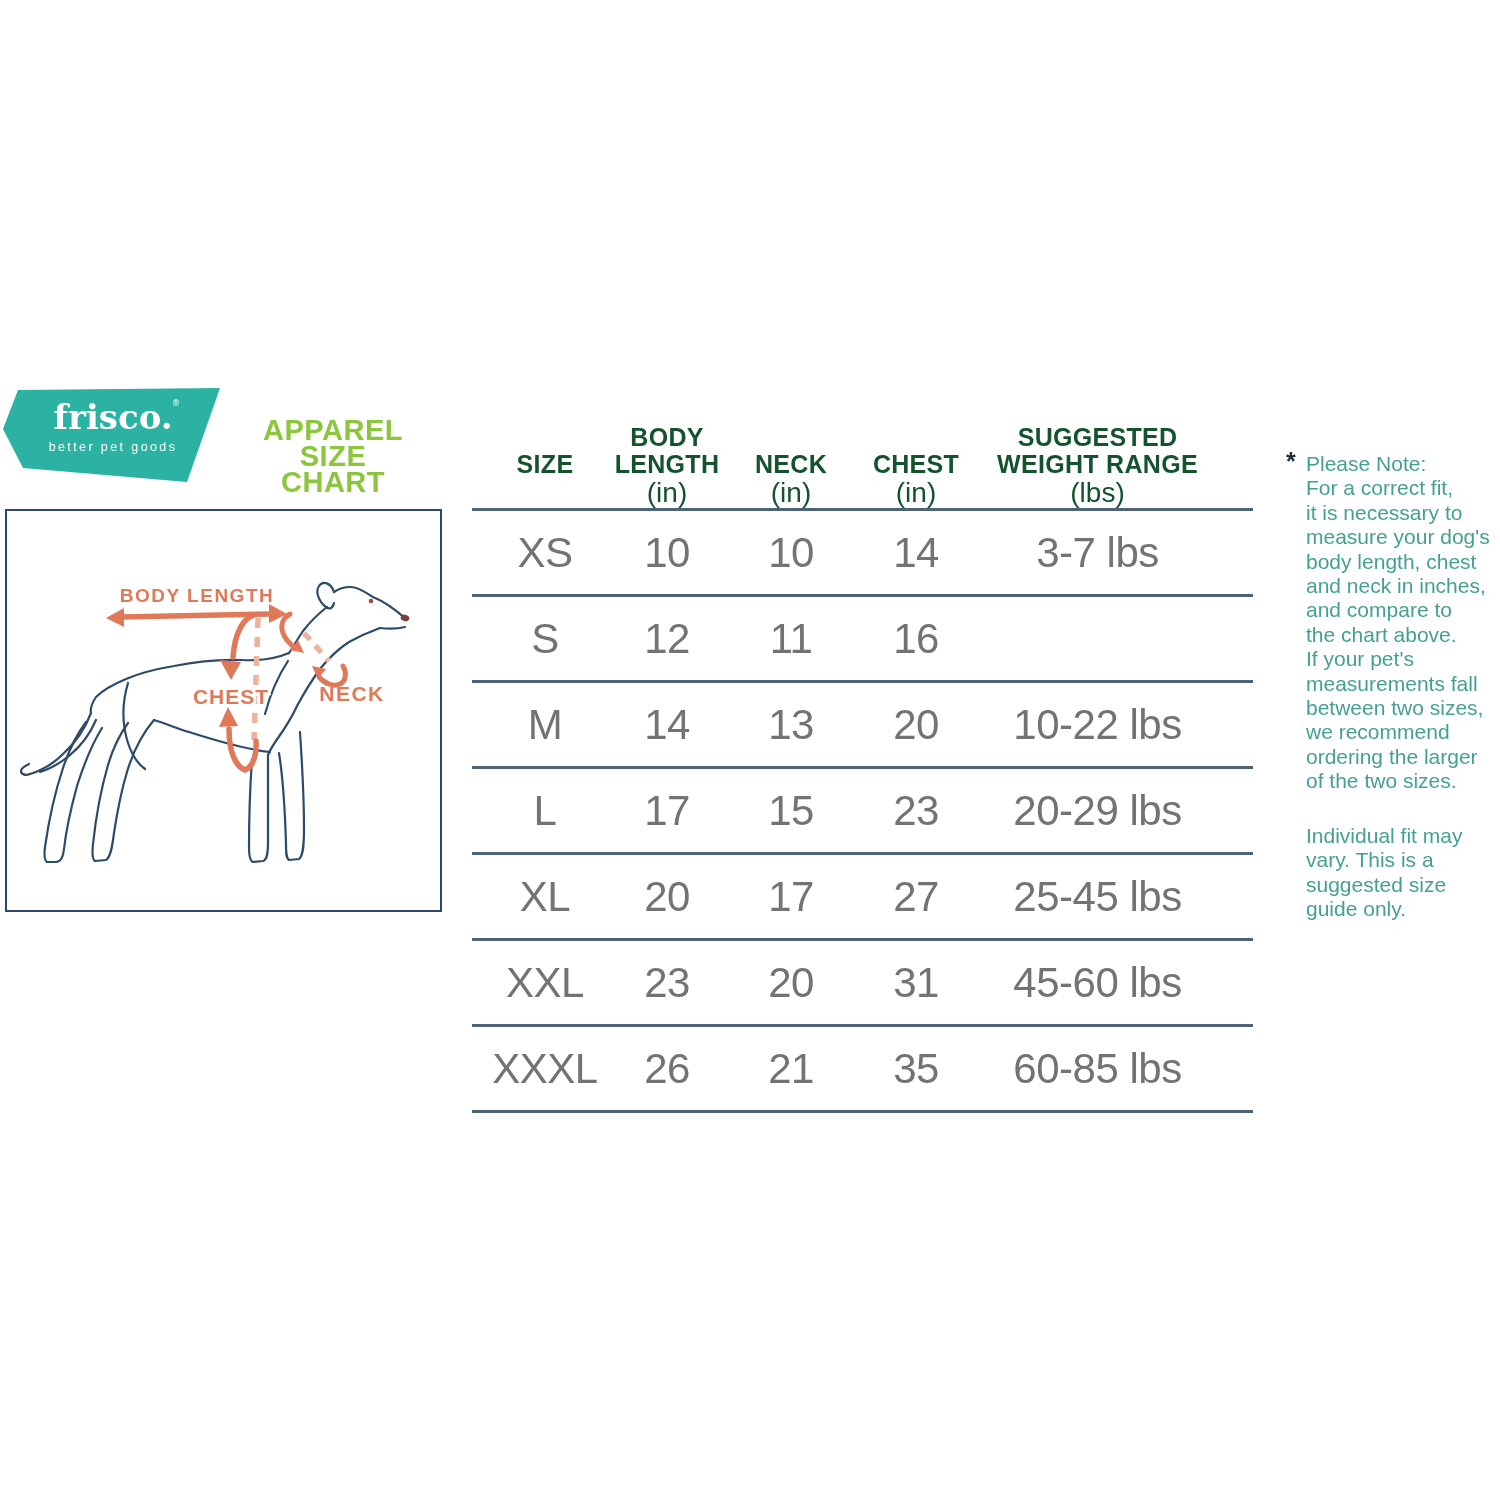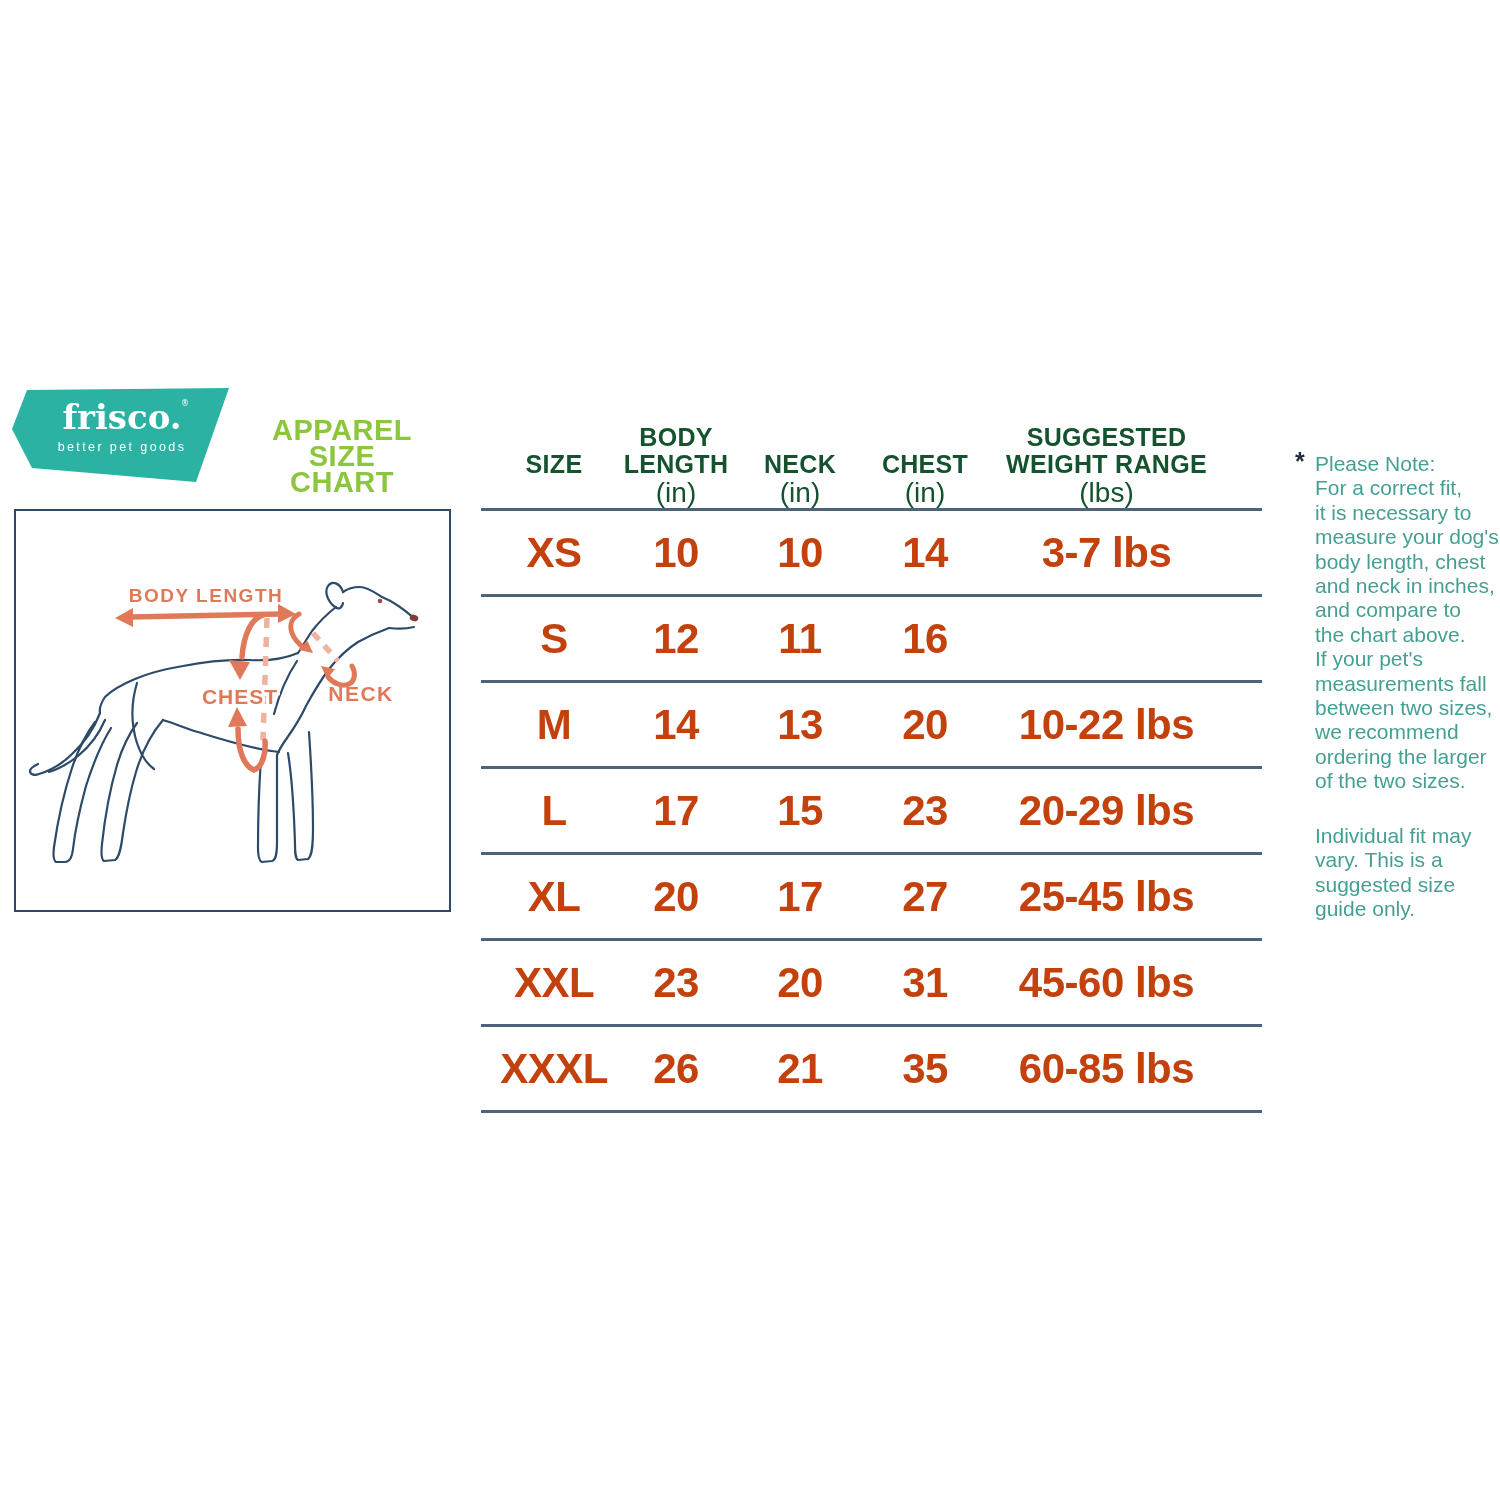--- a/index.html
+++ b/index.html
@@ -1,18 +1,18 @@
 <!DOCTYPE html>
 <html><head>
 <meta charset="utf-8">
 <style>
   html,body{margin:0;padding:0;background:#ffffff;}
   body{width:1500px;height:1500px;position:relative;overflow:hidden;
        font-family:"Liberation Sans", sans-serif;}
-  .stage{position:absolute;inset:0;margin-left:9px;}
+  .stage{position:absolute;inset:0;}
 
   
   .logo{position:absolute;left:0px;top:385px;width:232px;height:102px;}
   .logo svg{display:block;}
   .brand{font-family:"DejaVu Serif", serif;font-weight:bold;font-size:34px;fill:#ffffff;}
   .reg{font-family:"DejaVu Sans", sans-serif;font-size:8px;fill:#ffffff;}
   .tagline{font-family:"Liberation Sans", sans-serif;font-size:12.5px;letter-spacing:2.4px;fill:#ffffff;}
 
   
   .heading{position:absolute;left:248px;top:417px;width:170px;text-align:center;
@@ -29,21 +29,21 @@
   .table{position:absolute;left:472px;top:408px;width:781px;}
   .thead{display:flex;height:100px;}
   .th{display:flex;flex-direction:column;justify-content:flex-end;align-items:center;
       text-align:center;color:#14532d;box-sizing:border-box;}
   .th .lbl{font-weight:bold;font-size:25px;line-height:27px;letter-spacing:.3px;white-space:pre-line;}
   .th .unit{font-weight:400;font-size:28px;height:30px;line-height:30px;}
   .c1{width:146px;}.c2{width:98px;}.c3{width:150px;}.c4{width:100px;}
   .c5{width:287px;padding-right:24px;}
   .sep{height:3px;background:#4d6377;}
   .trow{display:flex;height:83px;align-items:center;}
-  .td{text-align:center;color:#c2410c;font-weight:bold;font-size:42px;
+  .td{text-align:center;color:#737373;font-weight:normal;font-size:42px;
       letter-spacing:-.5px;box-sizing:border-box;}
 
   
   .note{position:absolute;left:1306px;top:452px;width:212px;color:#45a093;
         font-size:21px;line-height:24.4px;}
   .note .star{position:absolute;left:-20px;top:-3px;font-size:25px;font-weight:bold;color:#1f2e3d;}
   .note .p1,.note .p2{white-space:pre-line;}
   .note .p2{margin-top:30px;}
 </style>
 </head>

